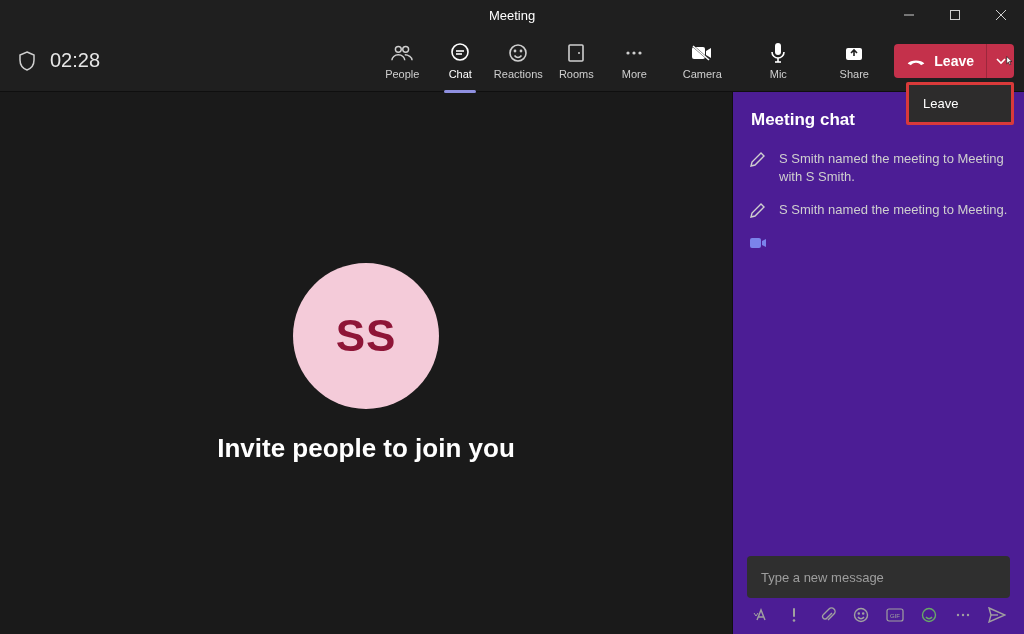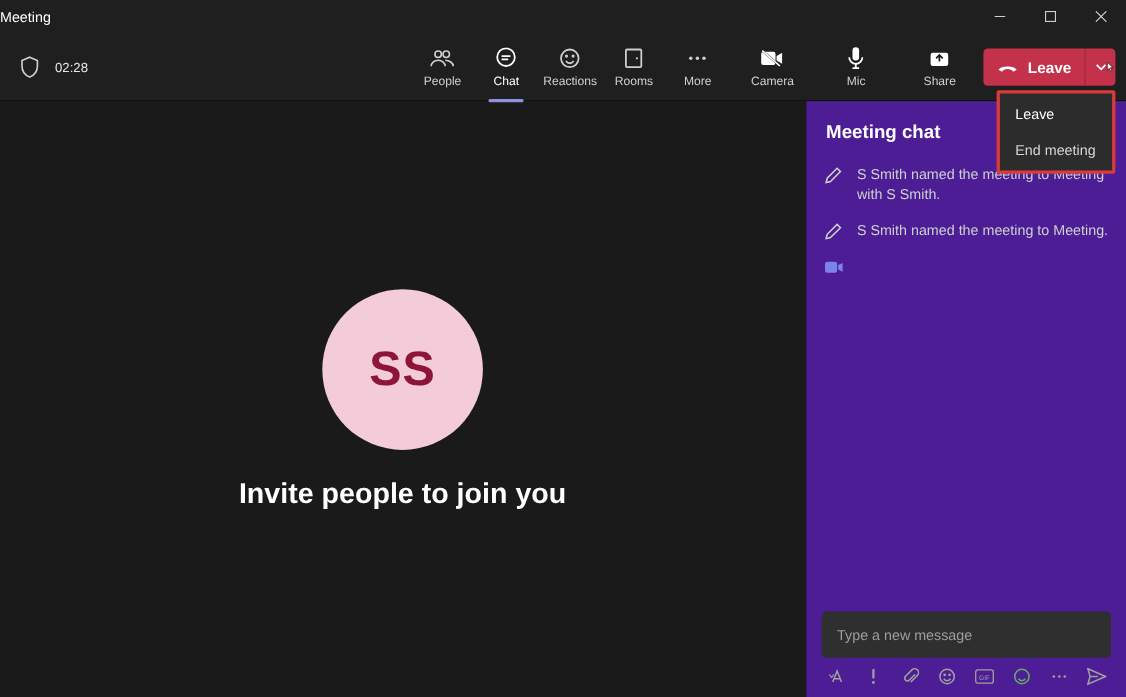--- a/index.html
+++ b/index.html
@@ -1,25 +1,25 @@
 <!DOCTYPE html>
 <html><head>
 <meta charset="utf-8">
 <style>
 *{box-sizing:border-box;margin:0;padding:0;font-family:"Segoe UI",Arial,sans-serif;-webkit-font-smoothing:antialiased}
 body{width:1024px;height:634px;background:#1f1f1f;color:#fff;overflow:hidden;position:relative}
-.titlebar{height:30px;display:flex;align-items:center;justify-content:flex-start;position:relative;background:#1f1f1f}
+.titlebar{height:30px;display:flex;align-items:center;justify-content:center;position:relative;background:#1f1f1f}
 .titlebar .title{font-size:13px;color:#fff}
 .winctrl{position:absolute;right:0;top:0;display:flex}
 .winctrl .btn{width:46px;height:30px;display:flex;align-items:center;justify-content:center;cursor:pointer}
 .winctrl .btn svg{width:10px;height:10px;stroke:#cfcfcf;fill:none}
 
 .toolbar{height:62px;display:flex;align-items:center;background:#1f1f1f;border-bottom:1px solid #0f0f0f;padding:0 10px;gap:2px}
 .toolbar .shield{width:34px;display:flex;justify-content:center}
-.toolbar .elapsed{font-size:12px;color:#e6e6e6;margin-left:4px}
+.toolbar .elapsed{font-size:20px;color:#e6e6e6;margin-left:4px}
 .spacer{flex:1}
 .tab{width:56px;display:flex;flex-direction:column;align-items:center;cursor:pointer;gap:4px;color:#cfcfcf;font-size:11px;position:relative}
 .tab.active{color:#fff}
 .tab.active::after{content:"";position:absolute;bottom:-13px;left:12px;right:12px;height:3px;background:#8f90e0;border-radius:2px}
 .tab .ic{height:22px;width:22px;display:flex;align-items:center;justify-content:center}
 
 .ctrlgrp{display:flex;gap:20px;margin-left:10px}
 .ctrl{width:56px;display:flex;flex-direction:column;align-items:center;cursor:pointer;gap:4px;font-size:11px;color:#cfcfcf}
 .ctrl .ic{height:22px;width:22px;display:flex;align-items:center;justify-content:center}
 
@@ -187,21 +187,20 @@
         </svg>
       <svg class="cursor" width="14" height="18" viewBox="0 0 14 18">
           <path d="M1 1l0 13 3-3 2.5 5 2-1-2.5-5 4.5 0z" fill="#fff" stroke="#000" stroke-width="1"></path>
         </svg>
     </div>
   </div>
 </div>
 
 <div class="menu">
   <div class="mi">Leave</div>
-  <div class="mi">End meeting</div>
 </div>
 
 <div class="content">
   <div class="stage">
     <div class="avatar">SS</div>
     <div class="invite">Invite people to join you</div>
   </div>
 
   <div class="chat">
     <h2>Meeting chat</h2>

